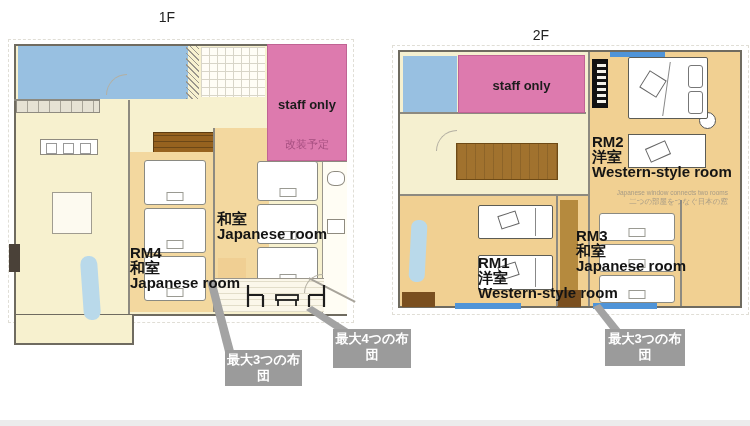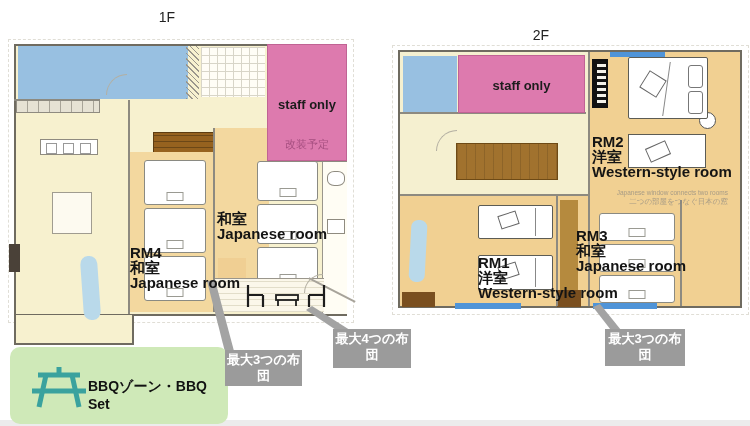--- a/index.html
+++ b/index.html
@@ -247,27 +247,15 @@
   </div>
   <div class="callout" style="left:333px;top:329px;width:78px;height:39px;">
     <div>最大4つの布</div>
     <div>団</div>
   </div>
   <div class="callout" style="left:605px;top:329px;width:80px;height:37px;">
     <div>最大3つの布</div>
     <div>団</div>
   </div>
 
-  <div class="bbq">
-    <svg style="position:absolute;left:20px;top:18px;" width="58" height="44" viewBox="0 0 58 44">
-      <g stroke="#3aa29e" stroke-width="5" fill="none">
-        <path d="M29 2 v8"></path>
-        <path d="M8 10 h42"></path>
-        <path d="M16 10 L9 42"></path>
-        <path d="M42 10 L49 42"></path>
-        <path d="M2 26 h54"></path>
-      </g>
-    </svg>
-    <div class="bbq-label">BBQゾーン・BBQ Set</div>
-  </div>
 
   <div class="bottom-strip"></div>
 </div>
 
 </body></html>

